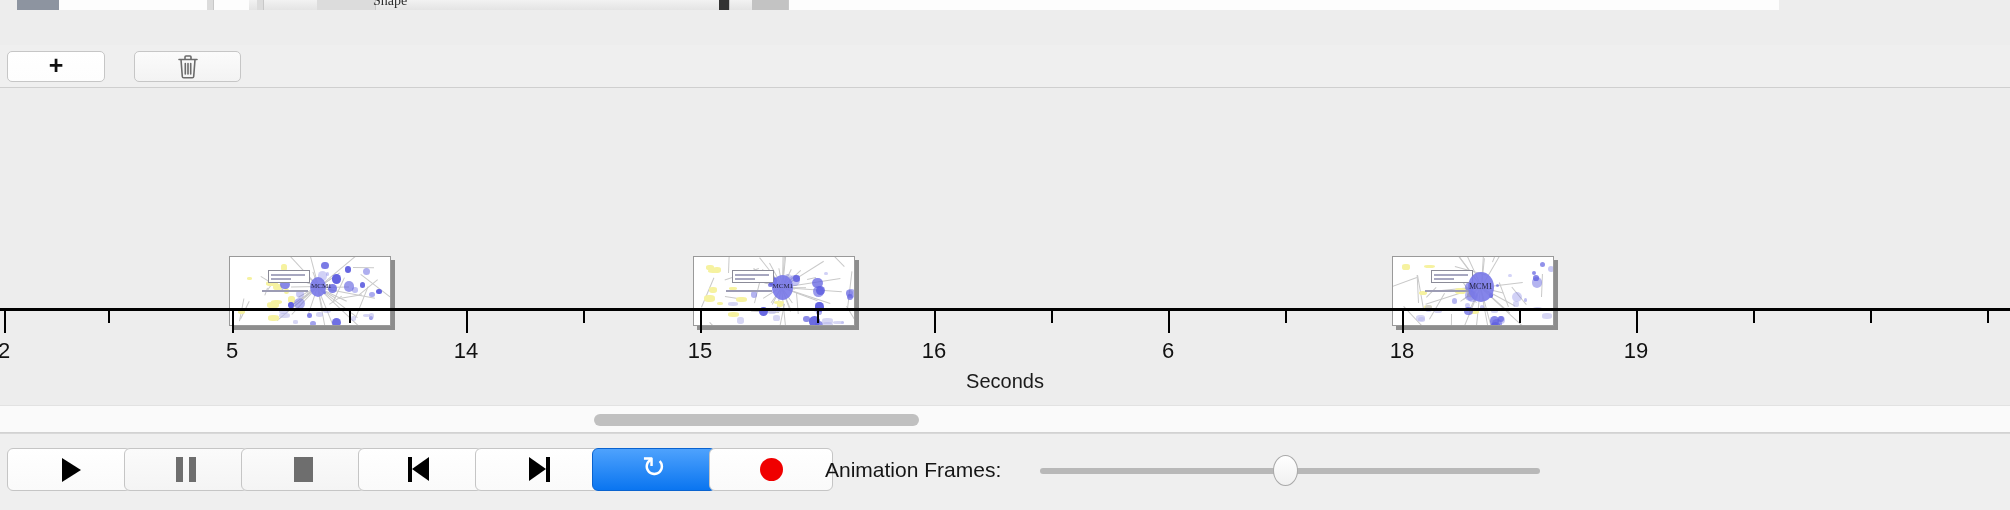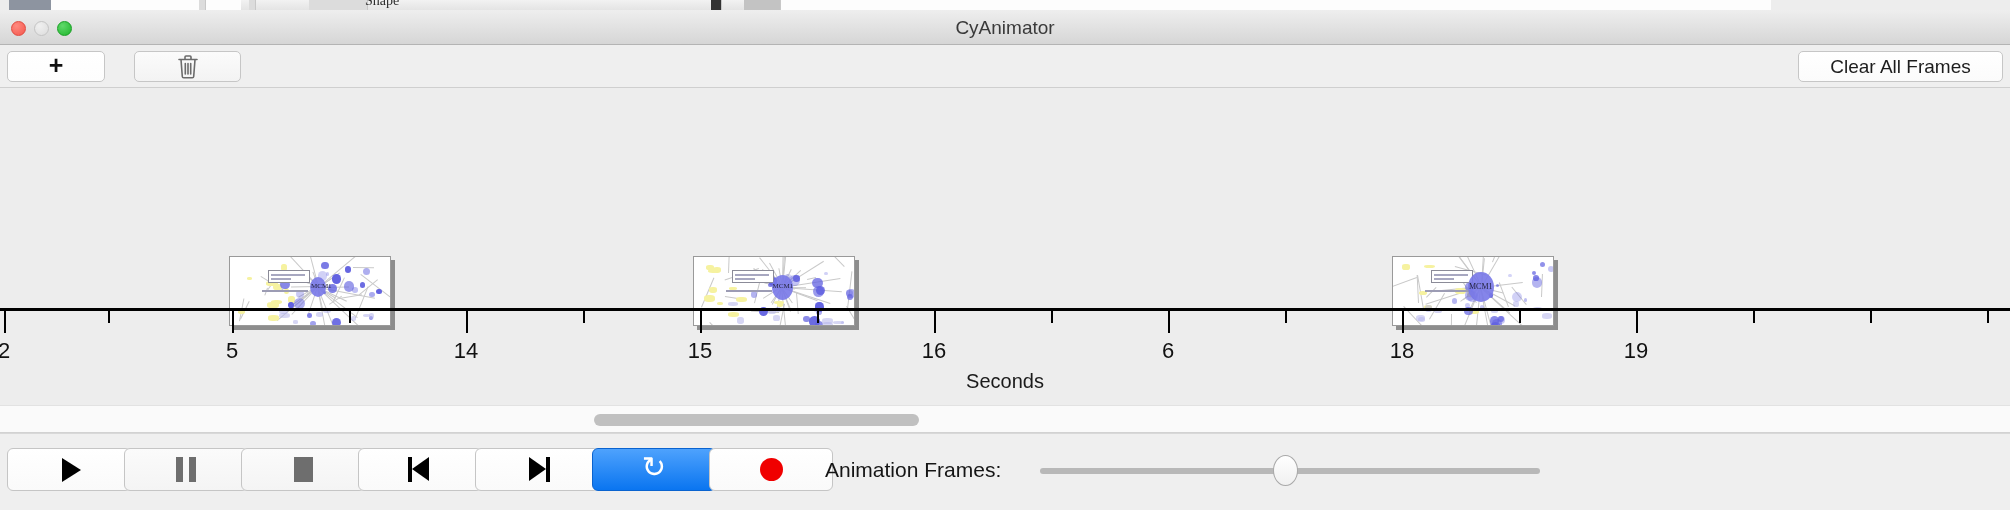--- a/index.html
+++ b/index.html
@@ -15,21 +15,21 @@
     position: relative;
     width: 2010px;
     height: 510px;
     overflow: hidden;
     background: #ededed;
   }
 
   
   .bg-strip {
     position: absolute;
-    left: 9px; top: 0;
+    left: 17px; top: 0;
     width: 1751px; height: 10px;
     background: linear-gradient(#f2f2f2, #e4e4e4);
     overflow: hidden;
     padding-left: 11px;
   }
   .bg-strip .bg-tab {
     position: absolute;
     top: 0;
     height: 10px;
     background: #dcdcdc;
@@ -337,42 +337,31 @@
     <div class="bg-tab" style="left:300px;width:58px;"></div>
     <div class="bg-label" style="left:356px;">Shape</div>
     <div class="bg-tab" style="left:702px;width:10px;background:#333;"></div>
     <div class="bg-tab" style="left:735px;width:36px;background:#c3c3c3;"></div>
     <div class="bg-white" style="left:772px;width:1135px;"></div>
     <div class="bg-tab" style="left:1907px;width:4px;"></div>
     <div class="bg-tab" style="left:1940px;width:4px;"></div>
     <div class="bg-tab" style="left:1975px;width:4px;"></div>
   </div>
 
-  <div class="titlebar">
-    <div class="traffic">
-      <span class="light close"></span>
-      <span class="light min"></span>
-      <span class="light max"></span>
-    </div>
-    <div class="window-title">CyAnimator</div>
-  </div>
 
   <div class="toolbar">
     <div class="tb-btn add">
       <span class="plus-glyph">+</span>
     </div>
     <div class="tb-btn del">
       <svg width="22" height="25" viewBox="0 0 22 25">
         <path d="M2 5.5 h18 M8 5.5 v-2.5 a1 1 0 0 1 1 -1 h4 a1 1 0 0 1 1 1 v2.5
                  M4 5.5 l1.3 17 a1.4 1.4 0 0 0 1.4 1.3 h8.6 a1.4 1.4 0 0 0 1.4 -1.3 l1.3 -17
                  M8.3 9.5 v10.5 M11 9.5 v10.5 M13.7 9.5 v10.5" fill="none" stroke="#6b6b6b" stroke-width="1.6" stroke-linecap="round"></path>
       </svg>
-    </div>
-    <div class="tb-btn clear">
-      <span>Clear All Frames</span>
     </div>
   </div>
 
   <div class="timeline">
     <div class="frames-area" id="frames-area">
         <div class="frame" style="left: 229px; top: 168px;">
           <div class="shadow-r"></div>
           <div class="shadow-b"></div>
           <div class="shot">
             <div class="ed" style="left: 88px; top: 30px; width: 59.8341px; transform: rotate(320.083deg);"></div>

